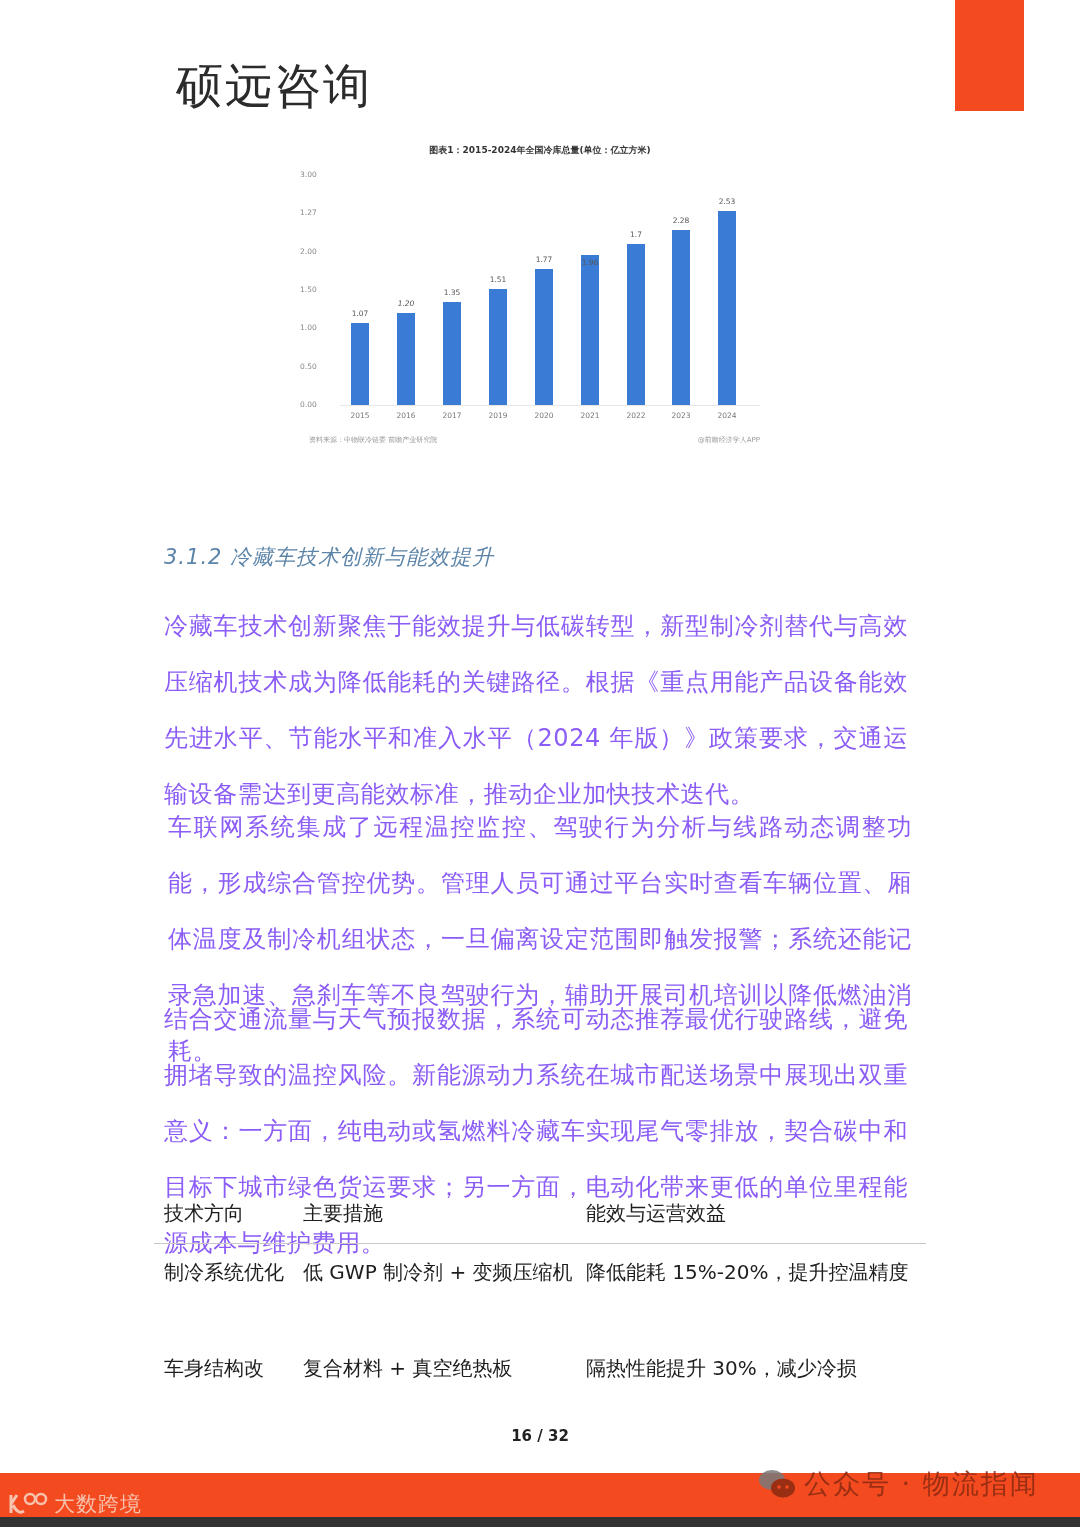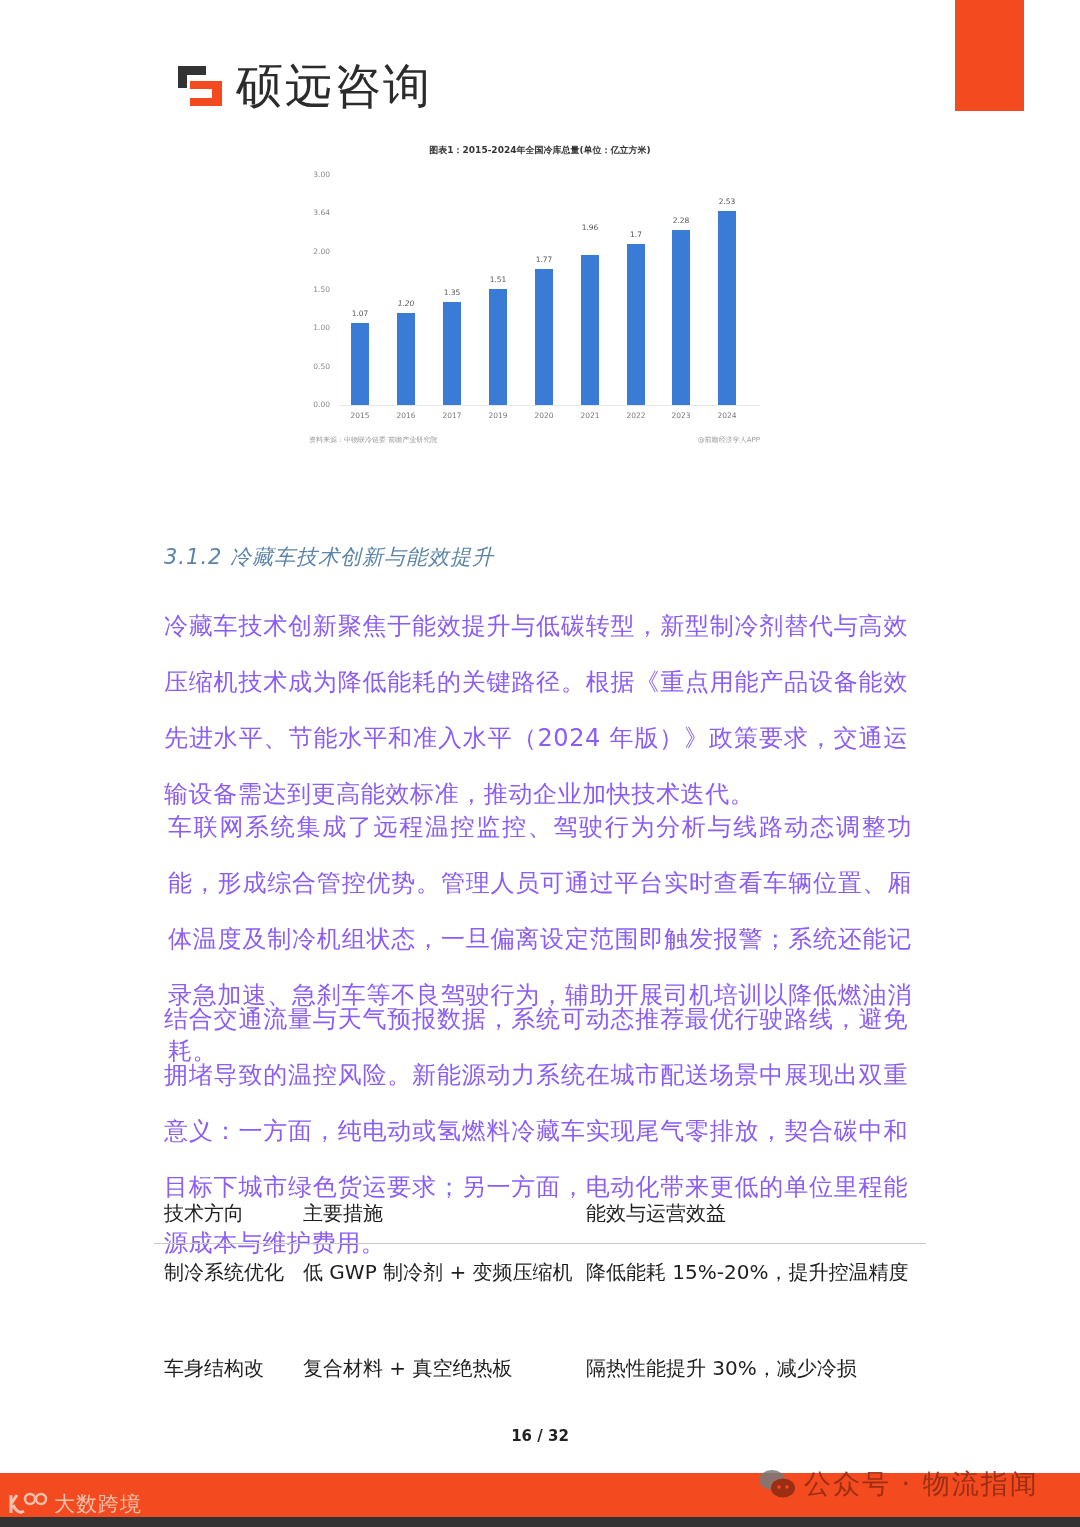--- a/index.html
+++ b/index.html
@@ -3,27 +3,27 @@
 <meta charset="utf-8">
 <style>
   html, body { margin:0; padding:0; }
   body {
     width:1080px; height:1527px; position:relative; overflow:hidden;
     background:#ffffff;
     font-family:"DejaVu Sans","Liberation Sans",sans-serif;
     color:#1a1a1a;
   }
   .corner-tab { position:absolute; left:955px; top:0; width:69px; height:111px; background:#f44a1f; }
-  .logo { position:absolute; left:176px; top:60px; height:52px; display:flex; align-items:center; }
+  .logo { position:absolute; left:176px; top:60px; height:52px; display:flex; align-items:center;flex-direction:column; }
   .logo-mark { width:48px; height:44px; position:relative; margin-right:12px; }
   .logo-text { font-size:47px; font-weight:400; color:#2b2b2b; letter-spacing:2px; line-height:52px; }
 
   .chart { position:absolute; left:300px; top:138px; width:480px; height:320px; }
   .chart-title { position:absolute; left:0; top:6px; width:480px; text-align:center; font-size:9px; font-weight:bold; color:#333; }
-  .y-label { position:absolute; left:0; width:30px; text-align:right; font-size:7.5px; color:#888; }
+  .y-label { position:absolute; left:0; width:30px; font-size:7.5px; color:#888; }
   .bar { position:absolute; width:18px; background:#3a7bd5; }
   .bar-val { position:absolute; width:40px; text-align:center; font-size:7.5px; color:#555; }
   .x-label { position:absolute; width:40px; text-align:center; font-size:7.5px; color:#777; }
   .chart-source { position:absolute; left:9px; top:297px; font-size:7px; color:#999;text-align:right; }
   .chart-credit { position:absolute; right:20px; top:297px; font-size:7px; color:#999; }
   .baseline { position:absolute; left:40px; width:420px; height:1px; background:#e6e6e6; }
 
   .section-title { position:absolute; left:164px; top:543px; font-size:21px; font-style:italic; color:#5c84a8; letter-spacing:1px; }
   .para { position:absolute; left:164px; width:744px; font-size:24px; line-height:56px; color:#8b5cf6; letter-spacing:0.6px; text-align:justify; }
 
@@ -60,41 +60,41 @@
 </div>
 
 <div class="chart">
   <div class="chart-title">图表1：2015-2024年全国冷库总量(单位：亿立方米)</div>
   <div id="y-axis">
       <div class="y-label" style="top: 262px;">0.00</div>
       <div class="y-label" style="top: 223.667px;">0.50</div>
       <div class="y-label" style="top: 185.333px;">1.00</div>
       <div class="y-label" style="top: 147px;">1.50</div>
       <div class="y-label" style="top: 108.667px;">2.00</div>
-      <div class="y-label" style="top: 70.3333px;">3.64</div>
+      <div class="y-label" style="top: 70.3333px;">1.27</div>
       <div class="y-label" style="top: 32px;">3.00</div>
     </div>
   <div id="bars">
       <div class="bar" style="left: 51px; top: 184.967px; height: 82.0333px; background: rgb(58, 123, 213);"></div>
       <div class="bar-val" style="left: 40px; top: 170.967px;">1.07</div>
       <div class="x-label" style="left: 40px; top: 273px;">2015</div>
       <div class="bar" style="left: 97px; top: 175px; height: 92px; background: rgb(58, 123, 213);"></div>
       <div class="bar-val" style="left: 86px; top: 161px; font-style: italic;">1.20</div>
       <div class="x-label" style="left: 86px; top: 273px;">2016</div>
       <div class="bar" style="left: 143px; top: 163.5px; height: 103.5px; background: rgb(58, 123, 213);"></div>
       <div class="bar-val" style="left: 132px; top: 149.5px;">1.35</div>
       <div class="x-label" style="left: 132px; top: 273px;">2017</div>
       <div class="bar" style="left: 189px; top: 151.233px; height: 115.767px; background: rgb(58, 123, 213);"></div>
       <div class="bar-val" style="left: 178px; top: 137.233px;">1.51</div>
       <div class="x-label" style="left: 178px; top: 273px;">2019</div>
       <div class="bar" style="left: 235px; top: 131.3px; height: 135.7px; background: rgb(58, 123, 213);"></div>
       <div class="bar-val" style="left: 224px; top: 117.3px;">1.77</div>
       <div class="x-label" style="left: 224px; top: 273px;">2020</div>
       <div class="bar" style="left: 281px; top: 116.733px; height: 150.267px; background: rgb(58, 123, 213);"></div>
-      <div class="bar-val" style="left: 270px; top: 85px;">1.96</div>
+      <div class="bar-val" style="left: 270px; top: 120px;">1.96</div>
       <div class="x-label" style="left: 270px; top: 273px;">2021</div>
       <div class="bar" style="left: 327px; top: 106px; height: 161px; background: rgb(58, 123, 213);"></div>
       <div class="bar-val" style="left: 316px; top: 92px;">1.7</div>
       <div class="x-label" style="left: 316px; top: 273px;">2022</div>
       <div class="bar" style="left: 372px; top: 92.2px; height: 174.8px; background: rgb(58, 123, 213);"></div>
       <div class="bar-val" style="left: 361px; top: 78.2px;">2.28</div>
       <div class="x-label" style="left: 361px; top: 273px;">2023</div>
       <div class="bar" style="left: 418px; top: 73.0333px; height: 193.967px; background: rgb(58, 123, 213);"></div>
       <div class="bar-val" style="left: 407px; top: 59.0333px;">2.53</div>
       <div class="x-label" style="left: 407px; top: 273px;">2024</div>

